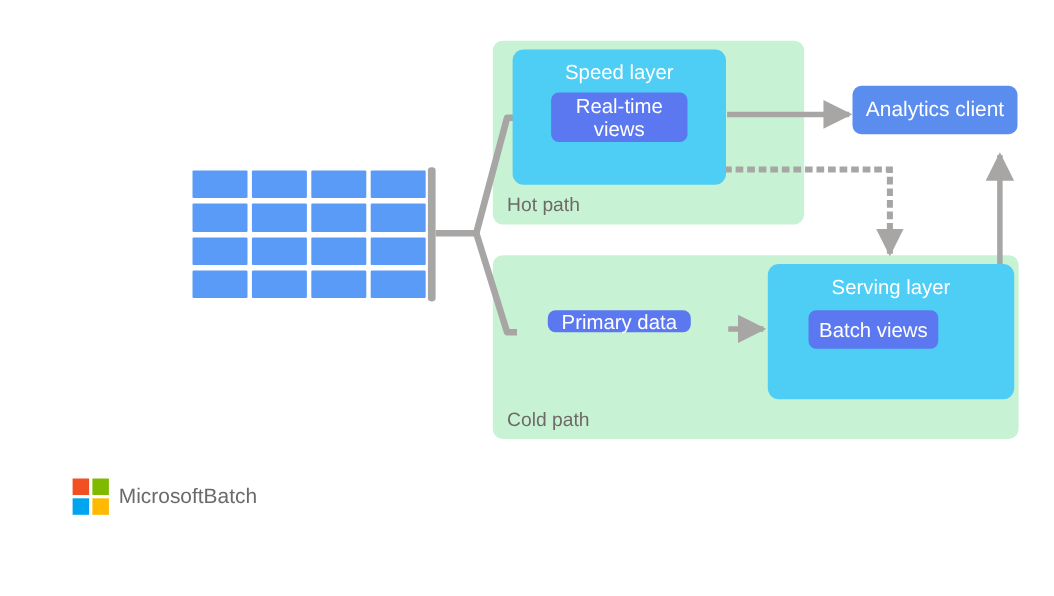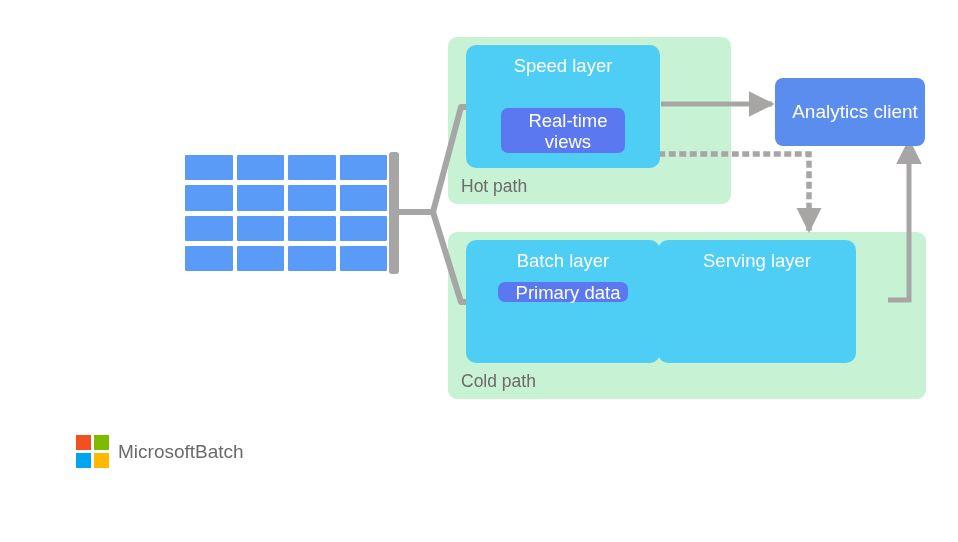--- a/index.html
+++ b/index.html
@@ -13,21 +13,21 @@
   }
   #canvas {
     position: relative;
     width: 958px;
     height: 542px;
     background: #ffffff;
     overflow: hidden;
   }
 
   
-  .node { position: absolute; box-sizing: border-box; padding-left: 10px; }
+  .node { position: absolute; box-sizing: border-box; }
 
   
   .log-grid {
     left: 175px;
     top: 155px;
     width: 212px;
     height: 116px;
     display: grid;
     grid-template-columns: repeat(4, 1fr);
     grid-template-rows: repeat(4, 1fr);
@@ -74,21 +74,21 @@
     margin-top: 20px;
   }
 
   
   .layer {
     background: #4ecdf5;
     border-radius: 10px;
   }
   .layer-speed   { left: 466px; top: 45px;  width: 194px; height: 123px; }
   .layer-batch   { left: 466px; top: 240px; width: 194px; height: 123px; }
-  .layer-serving { left: 658px; top: 240px; width: 198px; height: 123px; }
+  .layer-serving { left: 698px; top: 240px; width: 224px; height: 123px; }
   .layer-title {
     position: absolute;
     left: 0; right: 0;
     top: 9px;
     text-align: center;
     color: #ffffff;
     font-size: 18.5px;
     line-height: 24px;
     white-space: nowrap;
   }
@@ -99,30 +99,30 @@
     border-radius: 7px;
     color: #ffffff;
     font-size: 18.5px;
     line-height: 21px;
     display: flex;
     align-items: center;
     justify-content: center;
     text-align: center;
     white-space: pre-line;
   }
-  .inner-realtime { left: 501px; top: 84px;  width: 124px; height: 45px; margin-top: 24px; }
+  .inner-realtime { left: 501px; top: 84px;  width: 124px; height: 45px; }
   .inner-primary  { left: 498px; top: 282px; width: 130px; height: 20px; }
   .inner-batchv   { left: 735px; top: 282px; width: 118px; height: 35px; }
 
   
   .client {
     left: 775px;
     top: 78px;
     width: 150px;
-    height: 68px;
+    height: 44px;
     background: #5b8def;
     border-radius: 8px;
     color: #ffffff;
     font-size: 19px;
     display: flex;
     align-items: center;
     justify-content: center;
     white-space: nowrap;
   }
 
@@ -218,28 +218,26 @@
 
     <path d="M 888 300 L 909 300 L 909 141" stroke="#a8a5a5" stroke-width="5" fill="none" stroke-linejoin="miter" marker-end="url(#arrowSolid)"></path>
   </svg>
 
   <div class="node layer layer-speed">
     <div class="layer-title">Speed layer</div>
   </div>
   <div class="node inner inner-realtime">Real-time
 views</div>
 
-  <div class="node layer layer-batch">
-    <div class="layer-title">Batch layer</div>
-  </div>
   <div class="node inner inner-primary">Primary data</div>
 
   <div class="node layer layer-serving">
     <div class="layer-title">Serving layer</div>
   </div>
+  <div class="node inner inner-batchv">Batch views</div>
 
   <div class="node client">Analytics client</div>
 
   <div class="node logo">
     <div class="logo-squares">
       <div class="sq-red"></div>
       <div class="sq-green"></div>
       <div class="sq-blue"></div>
       <div class="sq-yellow"></div>
     </div>

